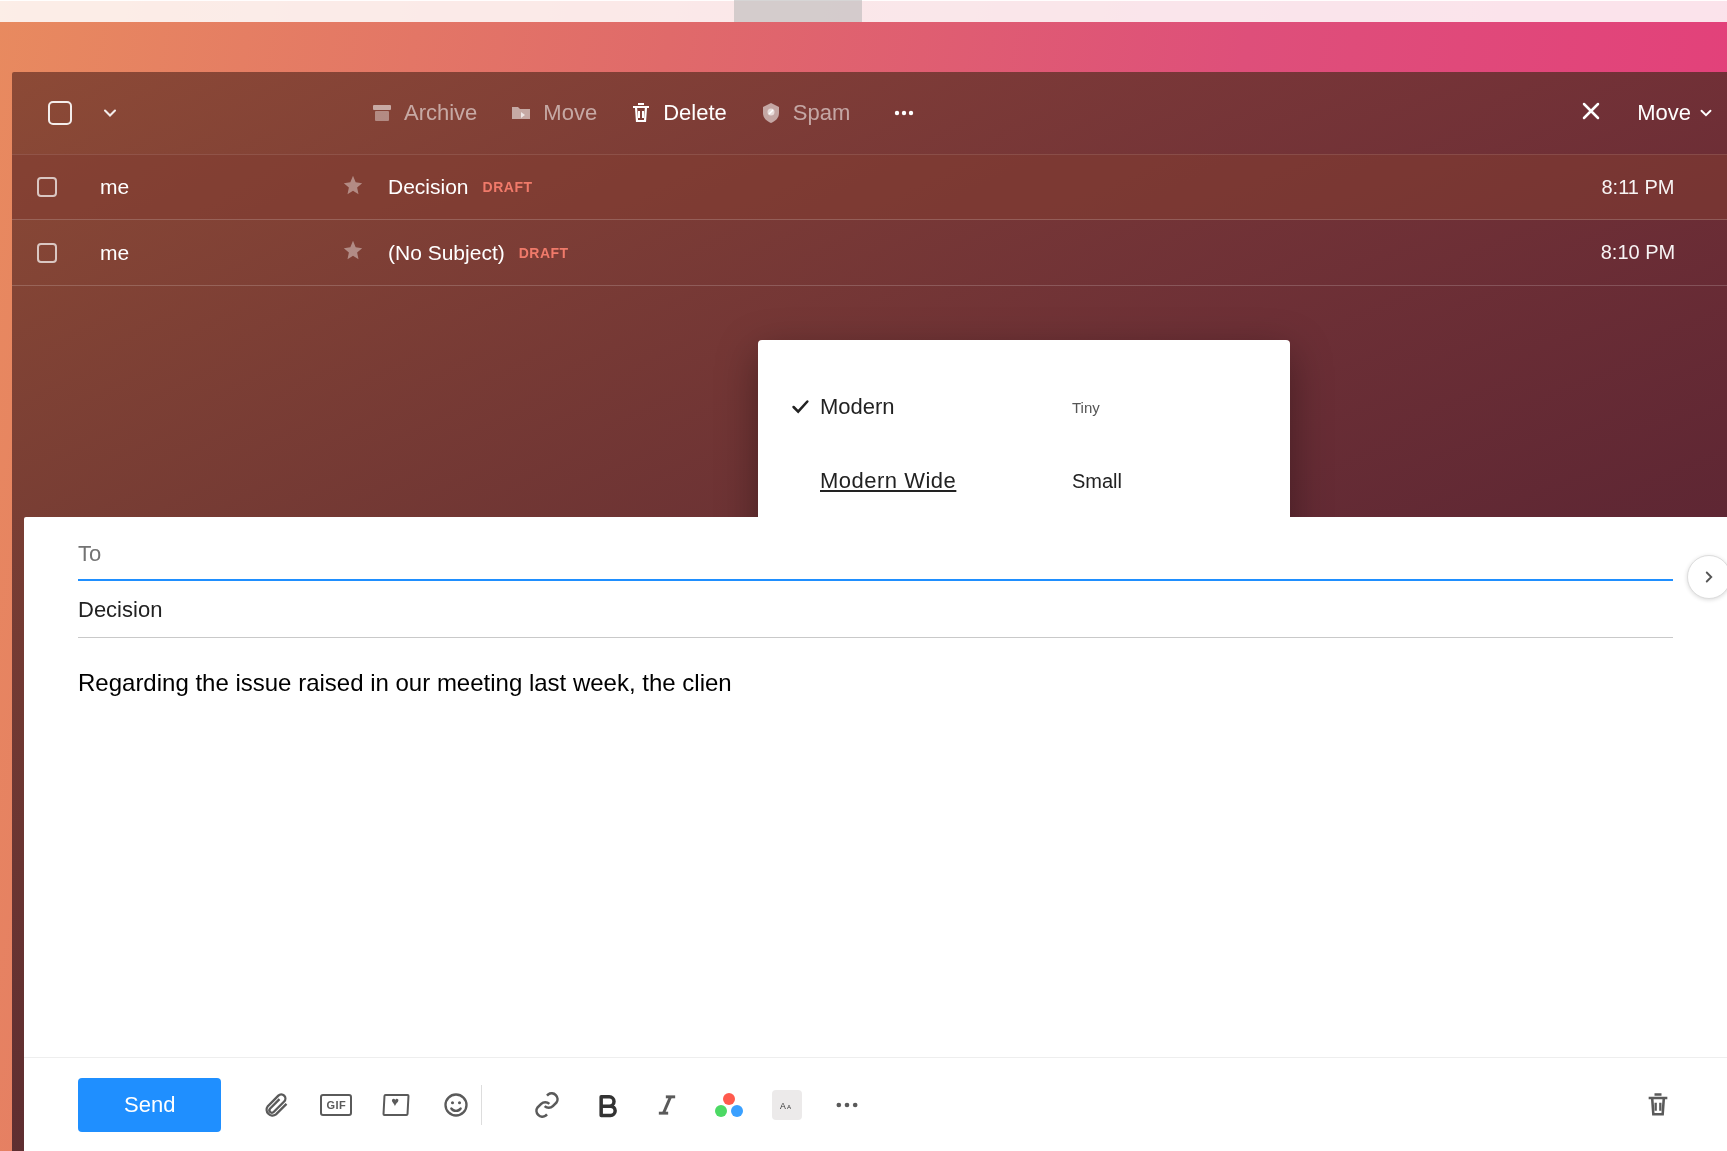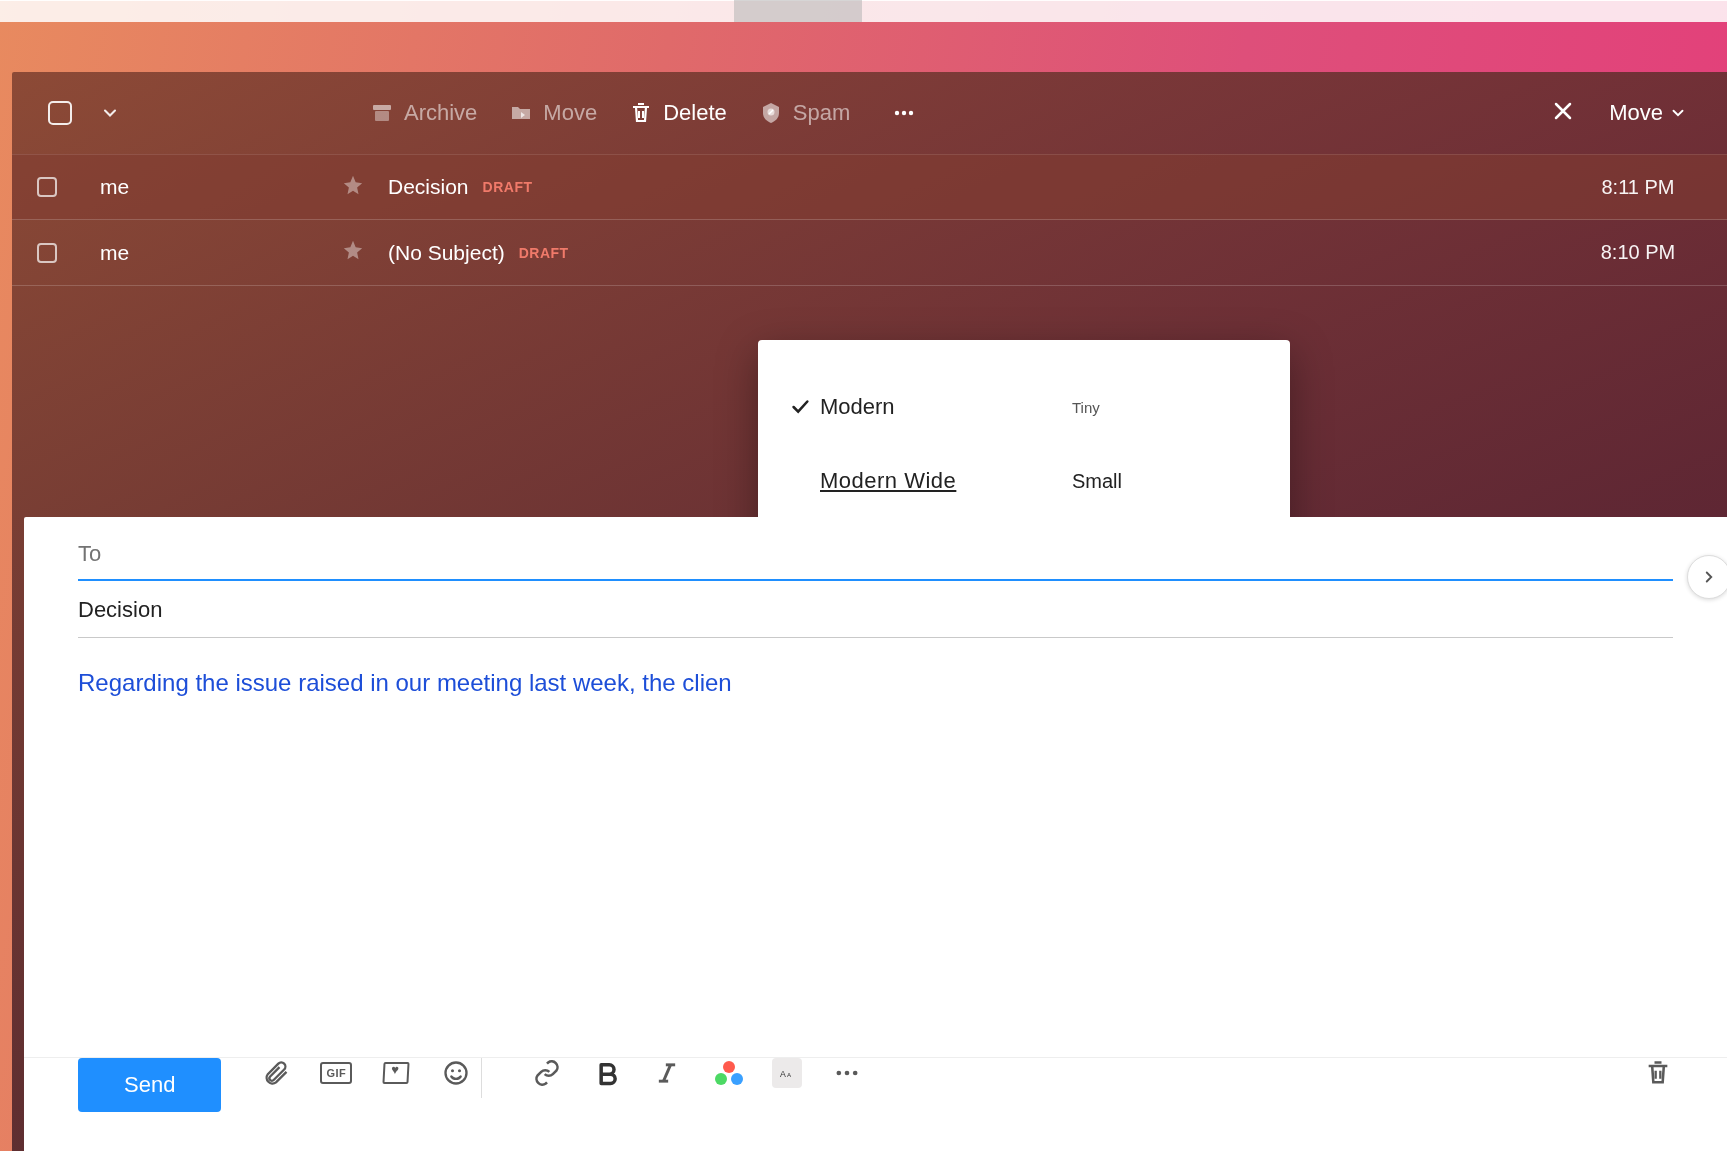--- a/index.html
+++ b/index.html
@@ -17,21 +17,21 @@
     background: rgba(180,180,180,0.55);
   }
 
   .mail-shell {
     position: absolute; top: 72px; left: 12px; right: 0; bottom: 0;
     background: linear-gradient(160deg, rgba(120,60,45,0.82) 0%, rgba(78,36,42,0.88) 60%, rgba(60,30,40,0.9) 100%);
     border-top-left-radius: 2px;
   }
 
   .list-toolbar {
-    display: flex; align-items: center; height: 82px; padding: 0 40px 0 36px;
+    display: flex; align-items: center; height: 82px; padding: 0 12px 0 36px;
     color: #fff;
     justify-content: center;
   }
   .select-box {
     width: 24px; height: 24px; border: 2.5px solid rgba(255,255,255,0.9); border-radius: 5px;
   }
   .chev { margin-left: 28px; color: rgba(255,255,255,0.9); }
   .chev svg { display:block; }
   .tb-spacer { flex: 0 0 250px; }
   .tb-actions { display: flex; align-items: center; gap: 32px; }
@@ -63,33 +63,33 @@
   .msg-time { text-align: center; color: rgba(255,255,255,0.95); font-size: 20px; }
 
   .compose-panel {
     position: absolute; left: 12px; right: 0; top: 445px; bottom: 0;
     background: #fff; border-top-left-radius: 2px;
   }
   .compose-inner { padding: 18px 54px 0 54px; }
   .to-row { border-bottom: 2px solid #1f8fff; padding: 6px 0 12px 0; }
   .to-label { color: #737373; font-size: 22px; }
   .subj-row { border-bottom: 1px solid #c9c9c9; padding: 16px 0 14px 0; font-size: 22px; color:#222; }
-  .body-row { padding: 28px 0 0 0; font-size: 24px; color:#1d4ed8; line-height:1.4; }
+  .body-row { padding: 28px 0 0 0; font-size: 24px; color:#000000; line-height:1.4; }
 
   .expand-pill {
     position: absolute; right: -4px; top: 38px; width: 44px; height: 44px;
     background: #fff; border: 1px solid #ddd; border-radius: 22px;
     display:flex; align-items:center; justify-content:center;
     box-shadow: 0 1px 4px rgba(0,0,0,0.15);
   }
 
   .compose-toolbar {
     position: absolute; left: 0; right: 0; bottom: 0; height: 94px;
     border-top: 1px solid #eee;
-    display:flex; align-items:flex-start; padding: 0 54px;
+    display:flex; align-items:center; padding: 0 54px;
     background:#fff;
   }
   .send-btn { background:#1f8fff; color:#fff; font-size:22px; font-weight:500; border:none; border-radius:4px; padding: 14px 46px; cursor:pointer; }
   .ct-group { display:flex; align-items:center; gap: 30px; margin-left: 40px; }
   .ct-icon { width: 30px; height: 30px; color:#5a5a5a; display:flex; align-items:center; justify-content:center; cursor:pointer; }
   .ct-icon svg { width: 28px; height: 28px; }
   .ct-divider { width:1px; height:40px; background:#ddd; margin: 0 10px; }
   .font-btn { background:#eceaea; border-radius:4px; padding:6px 8px; }
   .ct-right { margin-left:auto; }
   .gif-box { border:2px solid #5a5a5a; border-radius:3px; font-size:11px; font-weight:700; padding:3px 4px; letter-spacing:0.5px; color:#5a5a5a;}

